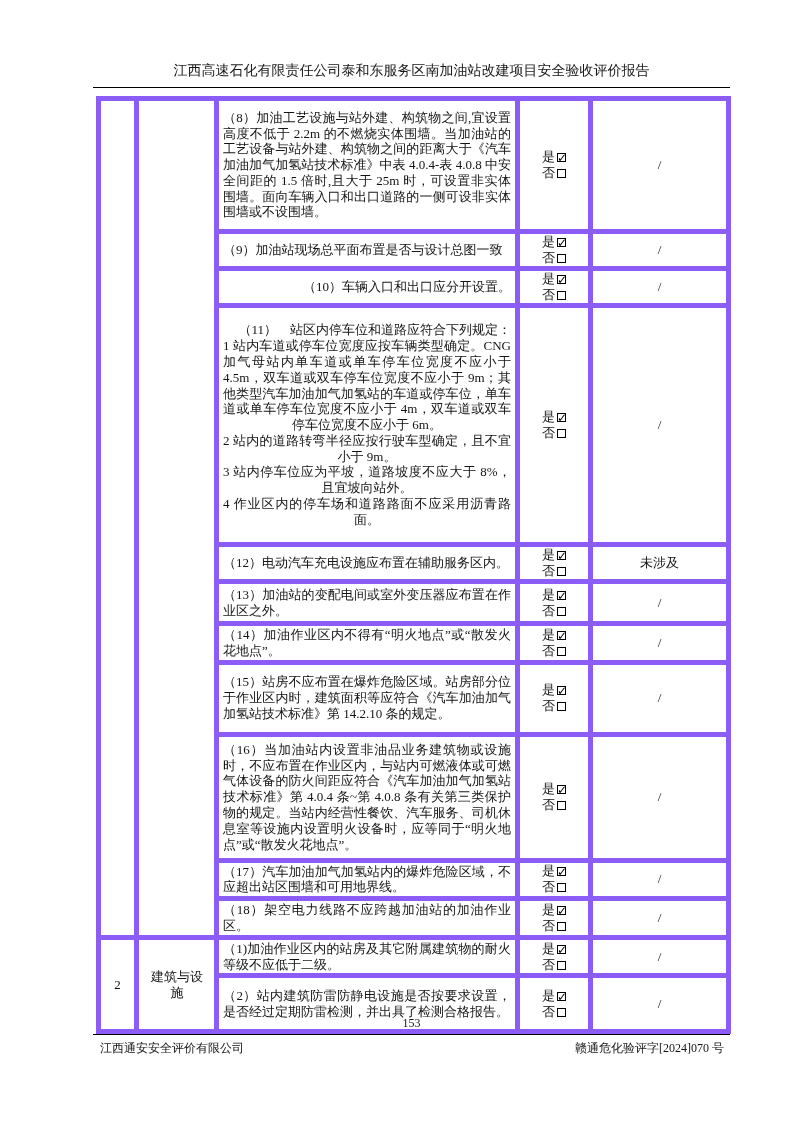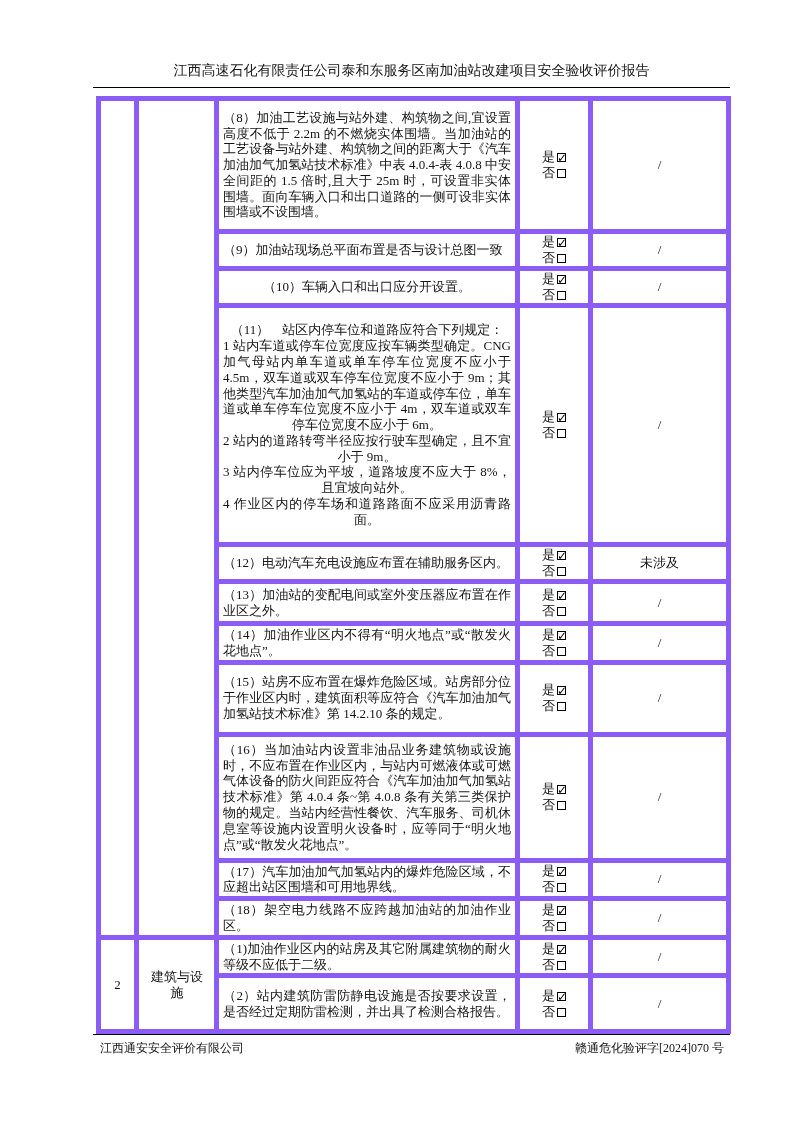--- a/index.html
+++ b/index.html
@@ -28,21 +28,21 @@
     border:5px solid #8b5cf6;
     font-size:13px; line-height:15.8px;
     vertical-align:middle;
     color:#141414;
   }
   td.c-serial { text-align:center; }
   td.c-cat    { text-align:center; padding:0 10px;margin-left:36px; }
   .cat-inner  { display:inline-block; width:56px; text-align:center; }
   td.c-content { padding:1px 4px; }
   td.c-content p { margin:0; text-align:justify; }
-  td.c-content p.p-left { text-align:center; }
+  td.c-content p.p-left { text-align:right; }
   td.c-content p.p-center-last { text-align:justify; text-align-last:center; }
   td.c-check  { text-align:center; white-space:nowrap; }
   .cbgroup    { display:inline-block; text-align:left; }
   .cbline     { line-height:16px; }
   .cb {
     display:inline-block; width:9px; height:9px;
     border:1.2px solid #000; margin-left:2px;
     position:relative; vertical-align:-1px; background:#fff;
   }
   .cb.checked::after {
@@ -176,17 +176,18 @@
         <tr style="height: 56px;">
           <td class="c-content">
             <p>（2）站内建筑防雷防静电设施是否按要求设置，是否经过定期防雷检测，并出具了检测合格报告。</p>
           </td>
           <td class="c-check"><span class="cbgroup"><div class="cbline"><span class="cb-label">是</span><span class="cb checked"></span></div><div class="cbline"><span class="cb-label">否</span><span class="cb"></span></div></span></td>
           <td class="c-result">/</td>
         </tr>
       </tbody>
   </table>
 
+  <div class="page-number">153</div>
   <div class="footer-rule"></div>
   <div class="footer-left">江西通安安全评价有限公司</div>
   <div class="footer-right">赣通危化验评字[2024]070 号</div>
 
 </div>
 
 </body></html>

